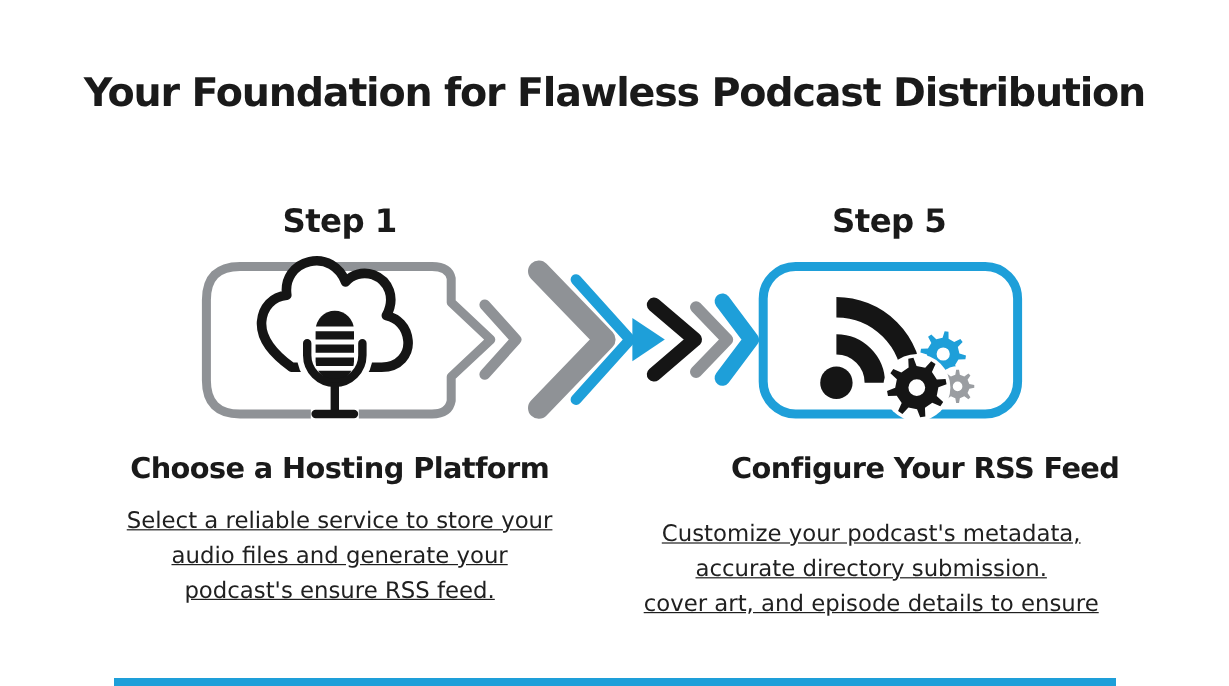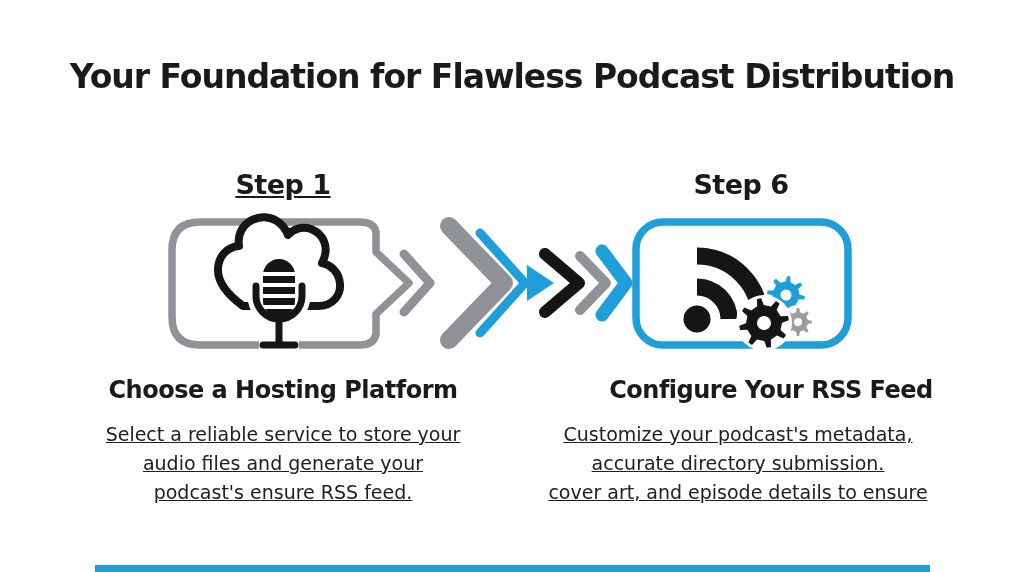--- a/index.html
+++ b/index.html
@@ -2,41 +2,41 @@
 <html><head>
 <meta charset="utf-8">
 <style>
   html,body{margin:0;padding:0;background:#fff;}
   #canvas{position:relative;width:1024px;height:572px;background:#ffffff;overflow:hidden;
           font-family:"DejaVu Sans","Liberation Sans",sans-serif;color:#1a1a1a;}
   .abs{position:absolute;}
   .ctr{text-align:center;}
   #title{top:57px;left:0;width:1024px;font-size:33px;font-weight:bold;letter-spacing:-1px;}
   .step-label{top:169px;width:300px;font-size:27px;font-weight:bold;letter-spacing:-0.5px;}
-  #step1-label{left:133px;text-decoration:underline;}
+  #step1-label{left:133px;}
   #step2-label{left:591px;}
   .step-heading{top:376px;width:440px;font-size:24px;font-weight:bold;letter-spacing:-0.5px;white-space:nowrap;}
   #step1-heading{left:63px;}
   #step2-heading{left:551px;}
   .step-desc{top:420px;width:460px;font-size:19px;line-height:29px;color:#202020;}
   .step-desc div{white-space:nowrap;text-decoration:underline;}
   #step1-desc{left:53px;}
-  #step2-desc{left:508px;}
+  #step2-desc{left:496px;margin-top:11px;}
   #diagram-svg{top:0;left:0;}
   #bottom-bar{left:95px;top:565px;width:835px;height:7px;background:var(--blue,#1e9fd9);}
 </style>
 </head>
 <body>
 
 <div id="canvas" style="--blue: #1e9fd9; --gray: #8f9296; --black: #151515;">
 
   <div id="title" class="abs ctr">Your Foundation for Flawless Podcast Distribution</div>
 
   <div id="step1-label" class="abs ctr step-label">Step 1</div>
-  <div id="step2-label" class="abs ctr step-label">Step 6</div>
+  <div id="step2-label" class="abs ctr step-label">Step 5</div>
 
   <svg id="diagram-svg" class="abs" width="1024" height="572" viewBox="0 0 1024 572">
 
     <path d="M 200,222 L 360,222 Q 374,222 376,232 L 376,252 L 409,283 L 376,314 L 376,334
              Q 374,345 360,345 L 200,345 Q 172,345 172,317 L 172,250 Q 172,222 200,222 Z" fill="#ffffff" stroke="var(--gray)" stroke-width="7.5" stroke-linejoin="round"></path>
 
     <rect x="636" y="222" width="212" height="123" rx="27" fill="#ffffff" stroke="var(--blue)" stroke-width="7.5"></rect>
 
     <g fill="none" stroke-linecap="round" stroke-linejoin="round">
       <polyline points="404,254 430,283 404,312" stroke="var(--gray)" stroke-width="9"></polyline>

